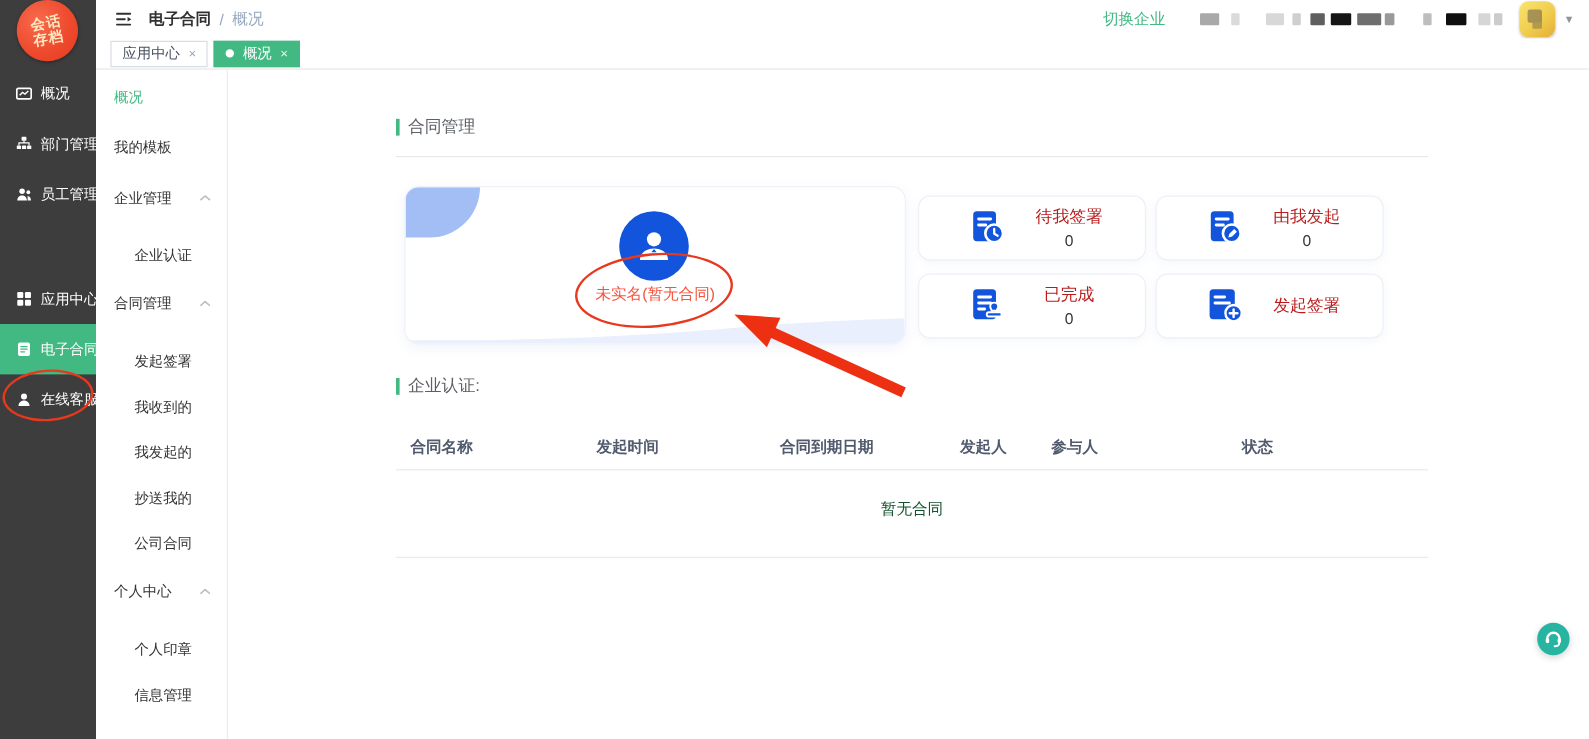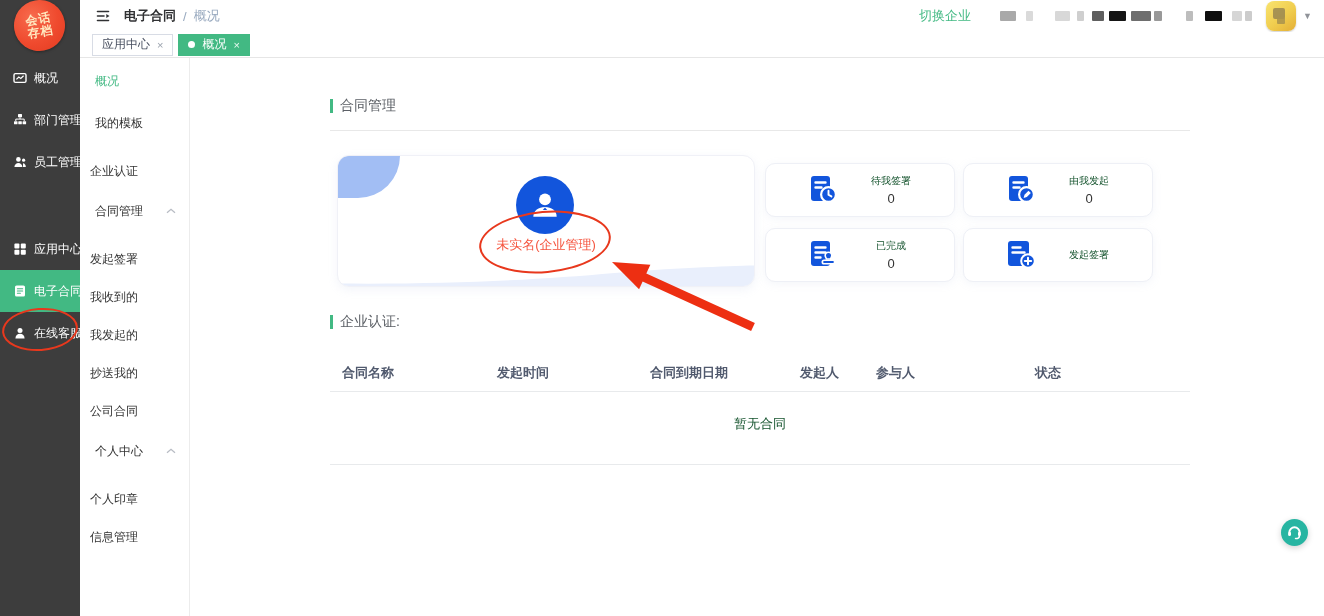--- a/index.html
+++ b/index.html
@@ -17,21 +17,21 @@
   .rail-nav{position:absolute;top:57px;left:0;right:0}
   .rail-item{height:42px;display:flex;align-items:center;padding-left:13px;gap:7px;color:#fff;font-size:12px;cursor:pointer;white-space:nowrap}
   .rail-item.gap{margin-top:45px}
   .rail-item.active{background:#42b983}
   .ric{width:14px;height:14px;display:inline-flex;flex:none}
   .ric svg{width:14px;height:14px}
 
   
   .subnav{position:absolute;left:80px;top:58px;width:110px;height:558px;background:#fff;border-right:1px solid #ececec;padding-top:2px;z-index:1}
   .sn-item{height:42px;display:flex;align-items:center;justify-content:space-between;padding:0 13px 0 15px;font-size:12px;color:#333;cursor:pointer;white-space:nowrap}
-  .sn-item.sub{height:38px;padding-left:10px}
+  .sn-item.sub{height:38px;padding-left:32px}
   .sn-item.first{margin-top:8px}
   .sn-item.active{color:#42b983}
   .sn-caret{display:inline-flex;margin-left:4px}
 
   
   .topbar{position:absolute;left:80px;top:0;width:1244px;height:32px;background:#fff;display:flex;align-items:center;z-index:1}
   .fold{margin-left:15px;width:16px;height:16px;display:inline-flex;cursor:pointer}
   .crumb-root{margin-left:13px;font-size:13px;color:#303133;font-weight:bold}
   .crumb-sep{color:#97a8be;margin:0 7px;font-size:13px}
   .crumb-cur{color:#97a8be;font-size:13px}
@@ -70,21 +70,21 @@
   .bc-avatar svg{width:40px;height:40px}
   .bc-text{position:absolute;left:0;top:80px;width:100%;text-align:center;font-size:13px;color:#f5543e;cursor:pointer}
 
   .stat-card{position:absolute;width:190px;height:54px;border:1px solid #eef0f6;border-radius:10px;background:#fff;
              box-shadow:0 2px 8px rgba(170,185,220,.13);display:flex;align-items:center;padding:0 20px 0 38px;cursor:pointer}
   .stat-card.p0{left:575px;top:105px}.stat-card.p1{left:773px;top:105px}
   .stat-card.p2{left:575px;top:170px}.stat-card.p3{left:773px;top:170px}
   .stat-icon{width:36px;height:36px;flex:none}
   .stat-icon svg{width:36px;height:36px}
   .stat-text{flex:1;display:flex;flex-direction:column;align-items:center;justify-content:center;margin-left:8px}
-  .stat-label{font-size:10px;color:#14532d}
+  .stat-label{font-size:14px;color:#b91c1c}
   .stat-count{font-size:13px;color:#333;margin-top:3px}
 
   .rtable{position:absolute;left:140px;top:306px;width:860px}
   .thead{display:grid;grid-template-columns:155px 153px 150px 76px 159px 1fr;padding-left:12px;font-size:13px;color:#515a6e;font-weight:bold;height:18px;align-items:center}
   .thr{height:1px;background:#e8eaec;margin-top:9px}
   .empty{text-align:center;font-size:13px;color:#14532d;padding:23px 0 22px}
 
   .fab{position:absolute;left:1091px;top:461px;width:27px;height:27px;border-radius:50%;background:#27b5a2;
        display:flex;align-items:center;justify-content:center;box-shadow:0 2px 6px rgba(0,0,0,.18);cursor:pointer}
   .fab svg{width:17px;height:17px}
@@ -169,20 +169,28 @@
         </div>
       </nav>
   </aside>
 
   <aside class="subnav">
       <div class="sn-item active">
         <span>概况</span>
       </div>
       <div class="sn-item">
         <span>我的模板</span>
+      </div>
+      <div class="sn-item">
+        <span>企业管理</span>
+        <span class="sn-caret">
+          <svg viewBox="0 0 10 6" width="10" height="6">
+            <path d="M1 4.8L5 1.3 9 4.8" fill="none" stroke="#b8bcc4" stroke-width="1.3"></path>
+          </svg>
+        </span>
       </div>
       <div class="sn-item sub first">
         <span>企业认证</span>
       </div>
       <div class="sn-item">
         <span>合同管理</span>
         <span class="sn-caret">
           <svg viewBox="0 0 10 6" width="10" height="6">
             <path d="M1 4.8L5 1.3 9 4.8" fill="none" stroke="#b8bcc4" stroke-width="1.3"></path>
           </svg>
@@ -274,21 +282,21 @@
       <svg class="wave" viewBox="0 0 418 26" preserveAspectRatio="none">
         <path d="M0 26 L0 23.5 C 110 24.5 200 20 278 13 C 330 8.5 392 6 418 5.5 L418 26 Z" fill="#e9effc"></path>
       </svg>
       <div class="bc-avatar">
         <svg viewBox="0 0 36 36">
             <circle cx="18" cy="13" r="5.3" fill="#fff"></circle>
             <path d="M7.5 28.5c0-5.4 4.7-8.7 10.5-8.7s10.5 3.3 10.5 8.7z" fill="#fff"></path>
             <path d="M18 20.2l-2 2.4h4z" fill="#1255dc"></path>
           </svg>
       </div>
-      <div class="bc-text">未实名(企业管理)</div>
+      <div class="bc-text">未实名(暂无合同)</div>
     </div>
 
     <div id="stats">
         <div class="stat-card p0">
           <span class="stat-icon"><svg viewBox="0 0 36 36">
               <rect x="7" y="4" width="19" height="25" rx="3" fill="#1255dc"></rect>
               <path d="M11.5 10.5h10M11.5 15.5h6" stroke="#fff" stroke-width="2.4" stroke-linecap="round"></path>
               <circle cx="24.5" cy="22.5" r="7.4" fill="#1255dc" stroke="#fff" stroke-width="2.2"></circle>
               <path d="M24.5 18.8v3.9l2.9 1.7" stroke="#fff" stroke-width="1.9" fill="none" stroke-linecap="round"></path>
             </svg></span>

